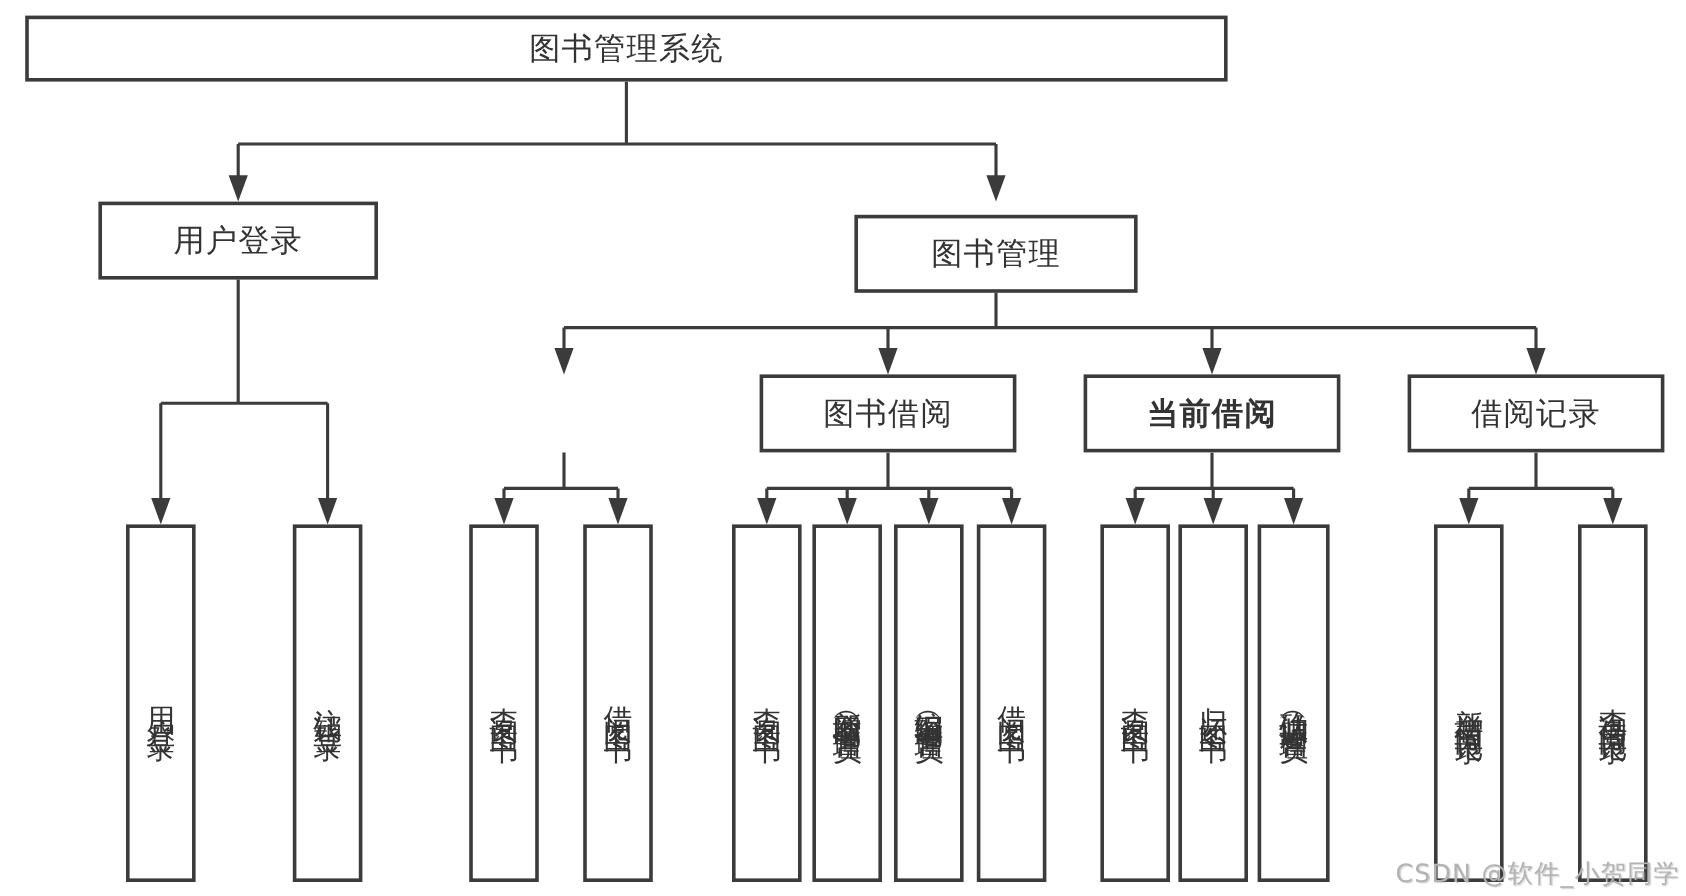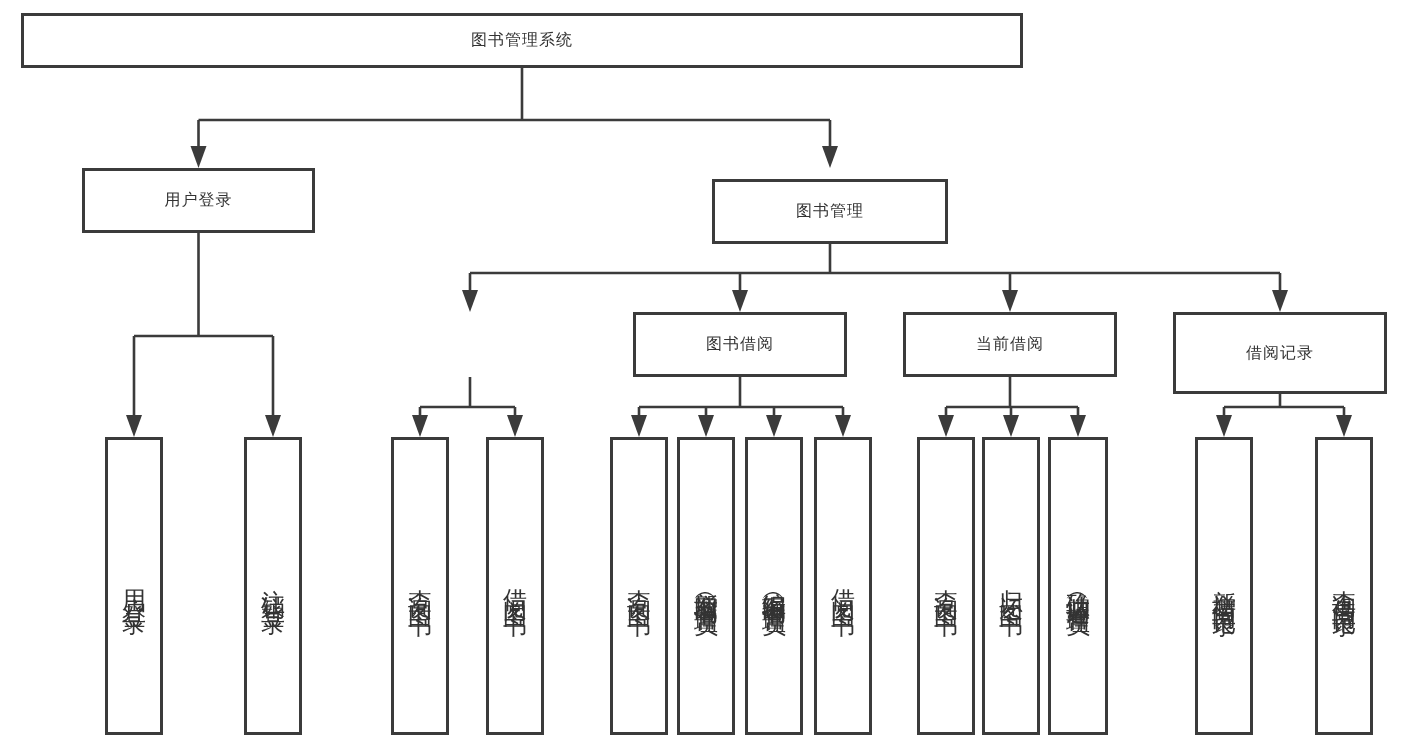--- a/index.html
+++ b/index.html
@@ -34,21 +34,21 @@
   .box {
     position: absolute;
     box-sizing: border-box;
     border: 3px solid var(--box_border);
     background: #ffffff;
     display: flex;
     align-items: center;
     justify-content: center;
   }
   .h-label {
-    font-size: 16px;
+    font-size: 26px;
     letter-spacing: 1px;
     color: var(--text);
     white-space: nowrap;
   }
   .vbox { top: 437px; height: 298px; }
   .v-label {
     writing-mode: vertical-rl;
     text-orientation: mixed;
     font-size: 24px;
     letter-spacing: 8px;
@@ -131,24 +131,24 @@
   <div class="box" style="left:82px; top:168px; width:233px; height:65px;">
     <span class="h-label">用户登录</span>
   </div>
   <div class="box" style="left:712px; top:168px; width:236px; height:65px;margin-top:11px;">
     <span class="h-label">图书管理</span>
   </div>
 
   <div class="box" style="left:633px; top:312px; width:214px; height:65px;">
     <span class="h-label">图书借阅</span>
   </div>
-  <div class="box" style="left:903px; top:312px; width:214px; height:65px;">
+  <div class="box" style="left:903px; top:312px; width:214px; height:65px;font-weight:bold;">
     <span class="h-label">当前借阅</span>
   </div>
-  <div class="box" style="left:1173px; top:312px; width:214px; height:82px;text-align:right;">
+  <div class="box" style="left:1173px; top:312px; width:214px; height:65px;text-align:right;">
     <span class="h-label">借阅记录</span>
   </div>
 
   <div class="box vbox" style="left:105px; width:58px;">
     <span class="v-label">用户登录</span>
   </div>
   <div class="box vbox" style="left:244px; width:58px;">
     <span class="v-label">注销登录</span>
   </div>
 
@@ -182,14 +182,15 @@
     <span class="v-label">确认归还（管理员）</span>
   </div>
 
   <div class="box vbox sp5" style="left:1195px; width:58px;">
     <span class="v-label">新增借阅记录</span>
   </div>
   <div class="box vbox sp5" style="left:1315px; width:58px;">
     <span class="v-label">查询借阅记录</span>
   </div>
 
+  <div class="watermark">CSDN @软件_小贺同学</div>
 
 </div>
 
 </body></html>

